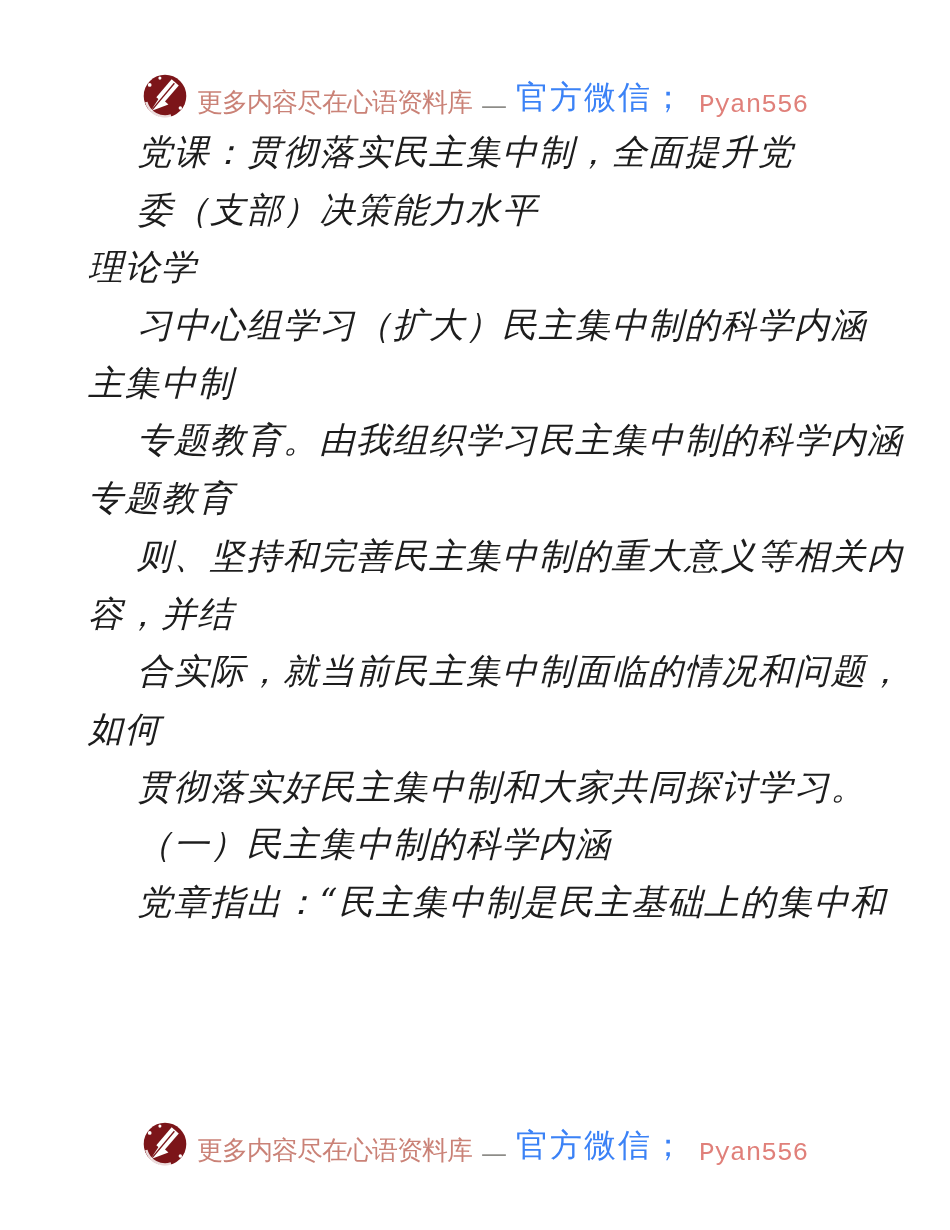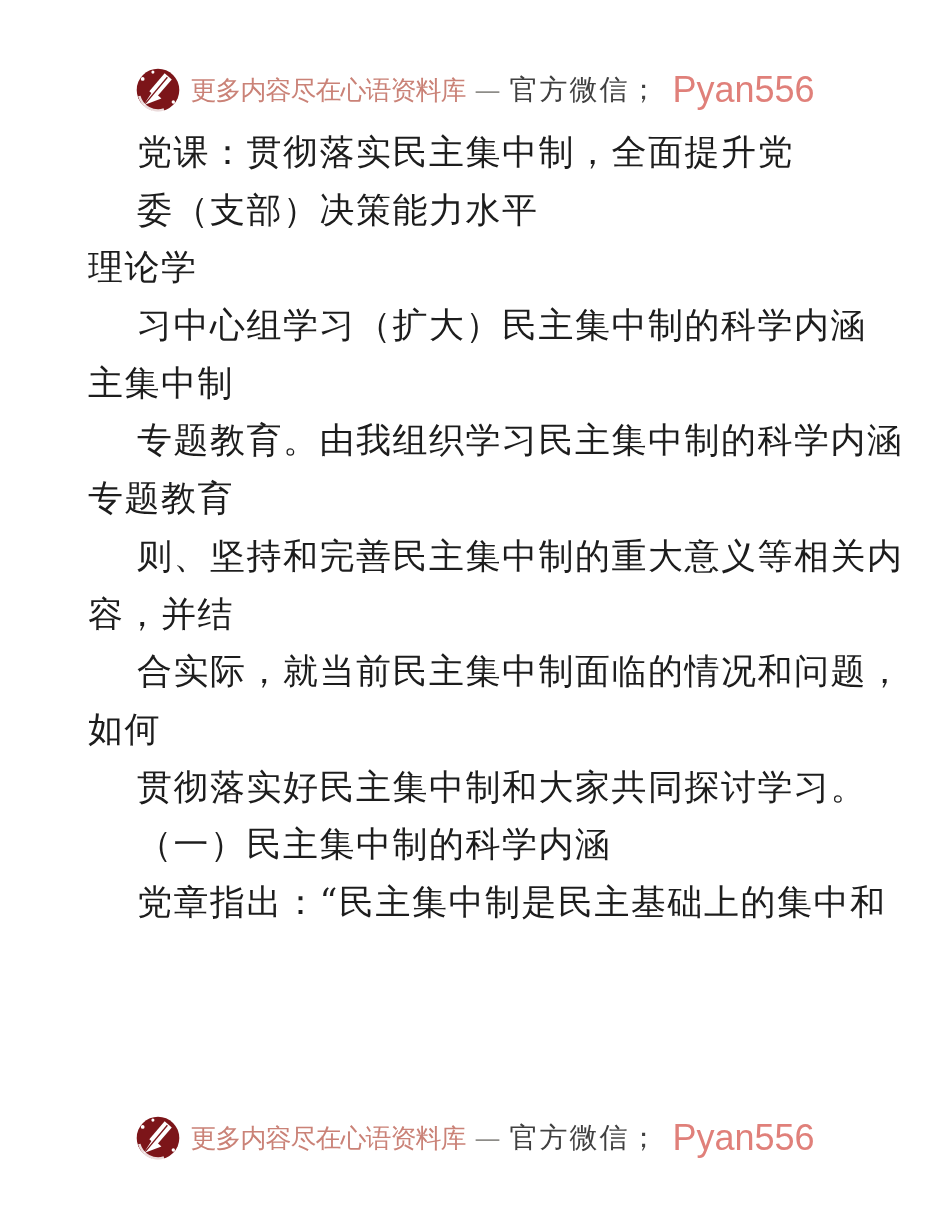--- a/index.html
+++ b/index.html
@@ -6,37 +6,37 @@
   .page{
     position:relative;
     width:950px;height:1230px;
     background:#ffffff;
     overflow:hidden;
     font-family:"DejaVu Serif","Liberation Serif",serif;
   }
   
   .watermark{
     position:absolute;left:0;width:100%;
-    display:flex;justify-content:center;align-items:center;
+    display:flex;justify-content:center;align-items:flex-end;
     gap:9px;white-space:pre;
   }
   .watermark.header{top:60px;height:60px;}
   .watermark.footer{top:1108px;height:60px;}
   .logo{width:46px;height:48px;flex:0 0 auto;}
   .wm-main{color:#ca8277;font-size:26px;letter-spacing:-1px;}
   .wm-sep{color:#8d8c88;font-size:26px;}
-  .wm-label{color:#404040;font-size:28px;letter-spacing:2px;}
+  .wm-label{color:#3b82f6;font-size:32px;letter-spacing:2px;}
   .wm-id{
-    color:#e0807a;font-size:36px;margin-left:4px;
-    font-family:Liberation Sans, sans-serif;
+    color:#e0807a;font-size:26px;margin-left:4px;
+    font-family:Liberation Mono, monospace;
   }
   
   .body-text{
     position:absolute;left:88px;top:124px;width:830px;
-    color:#1d1d1d;font-size:35px;
+    color:#1d1d1d;font-size:35px;font-style:italic;
   }
   .line{
     height:57.7px;line-height:57.7px;
     white-space:pre;letter-spacing:1.5px;
   }
   .line.indent{padding-left:49px;}
 </style>
 </head>
 <body>
 

